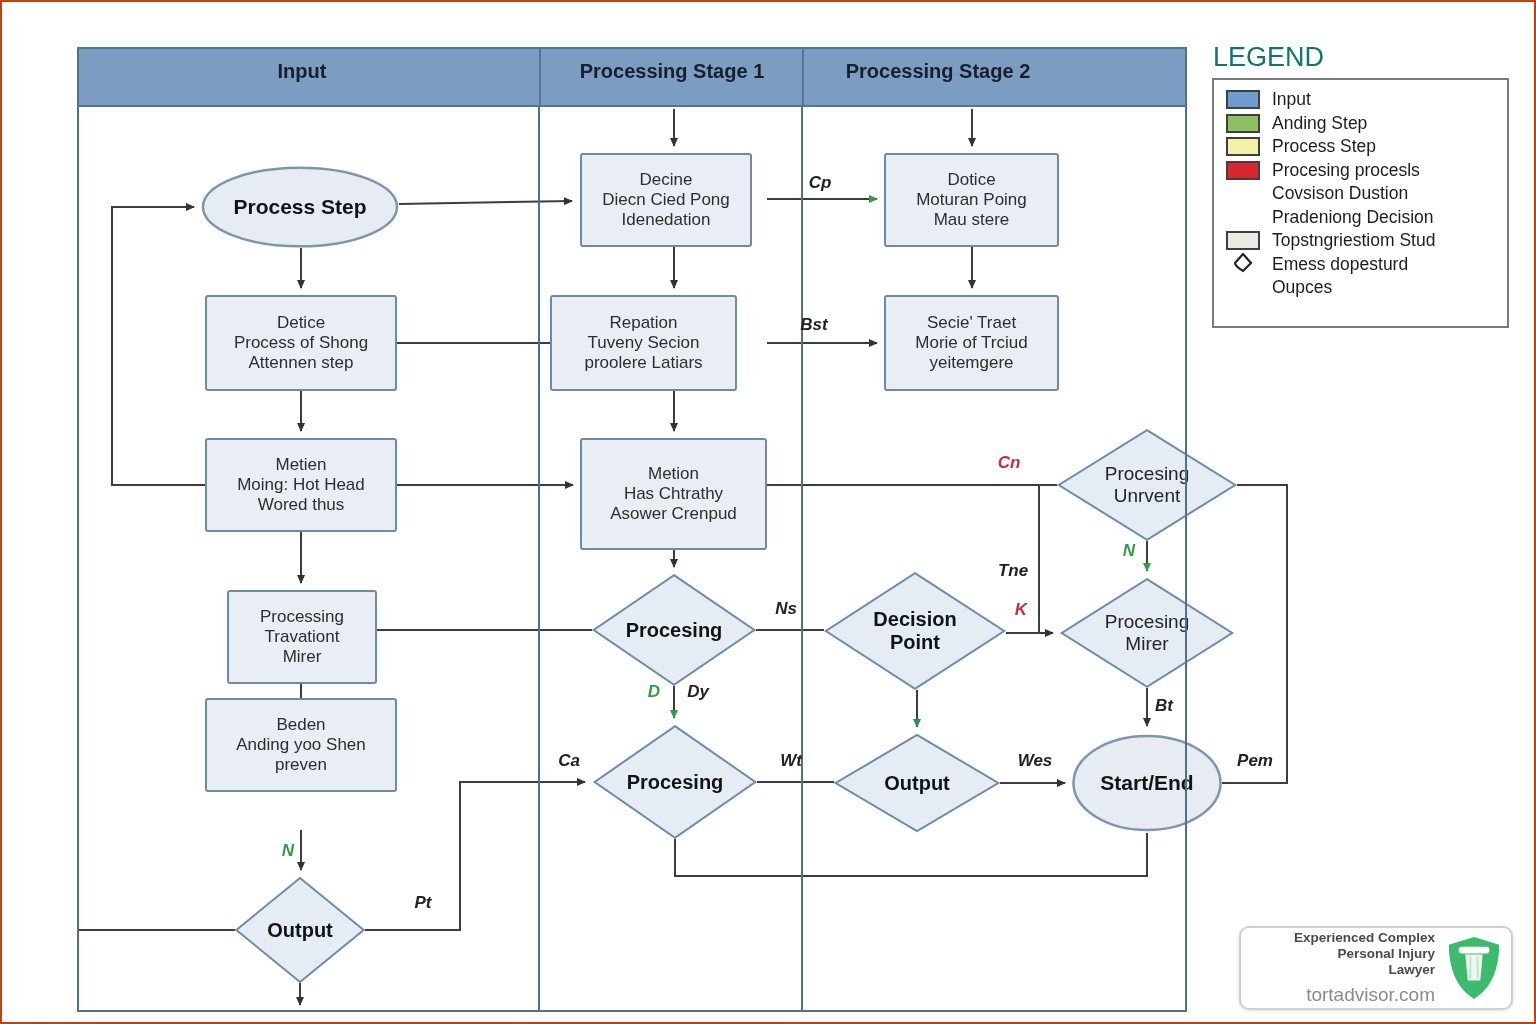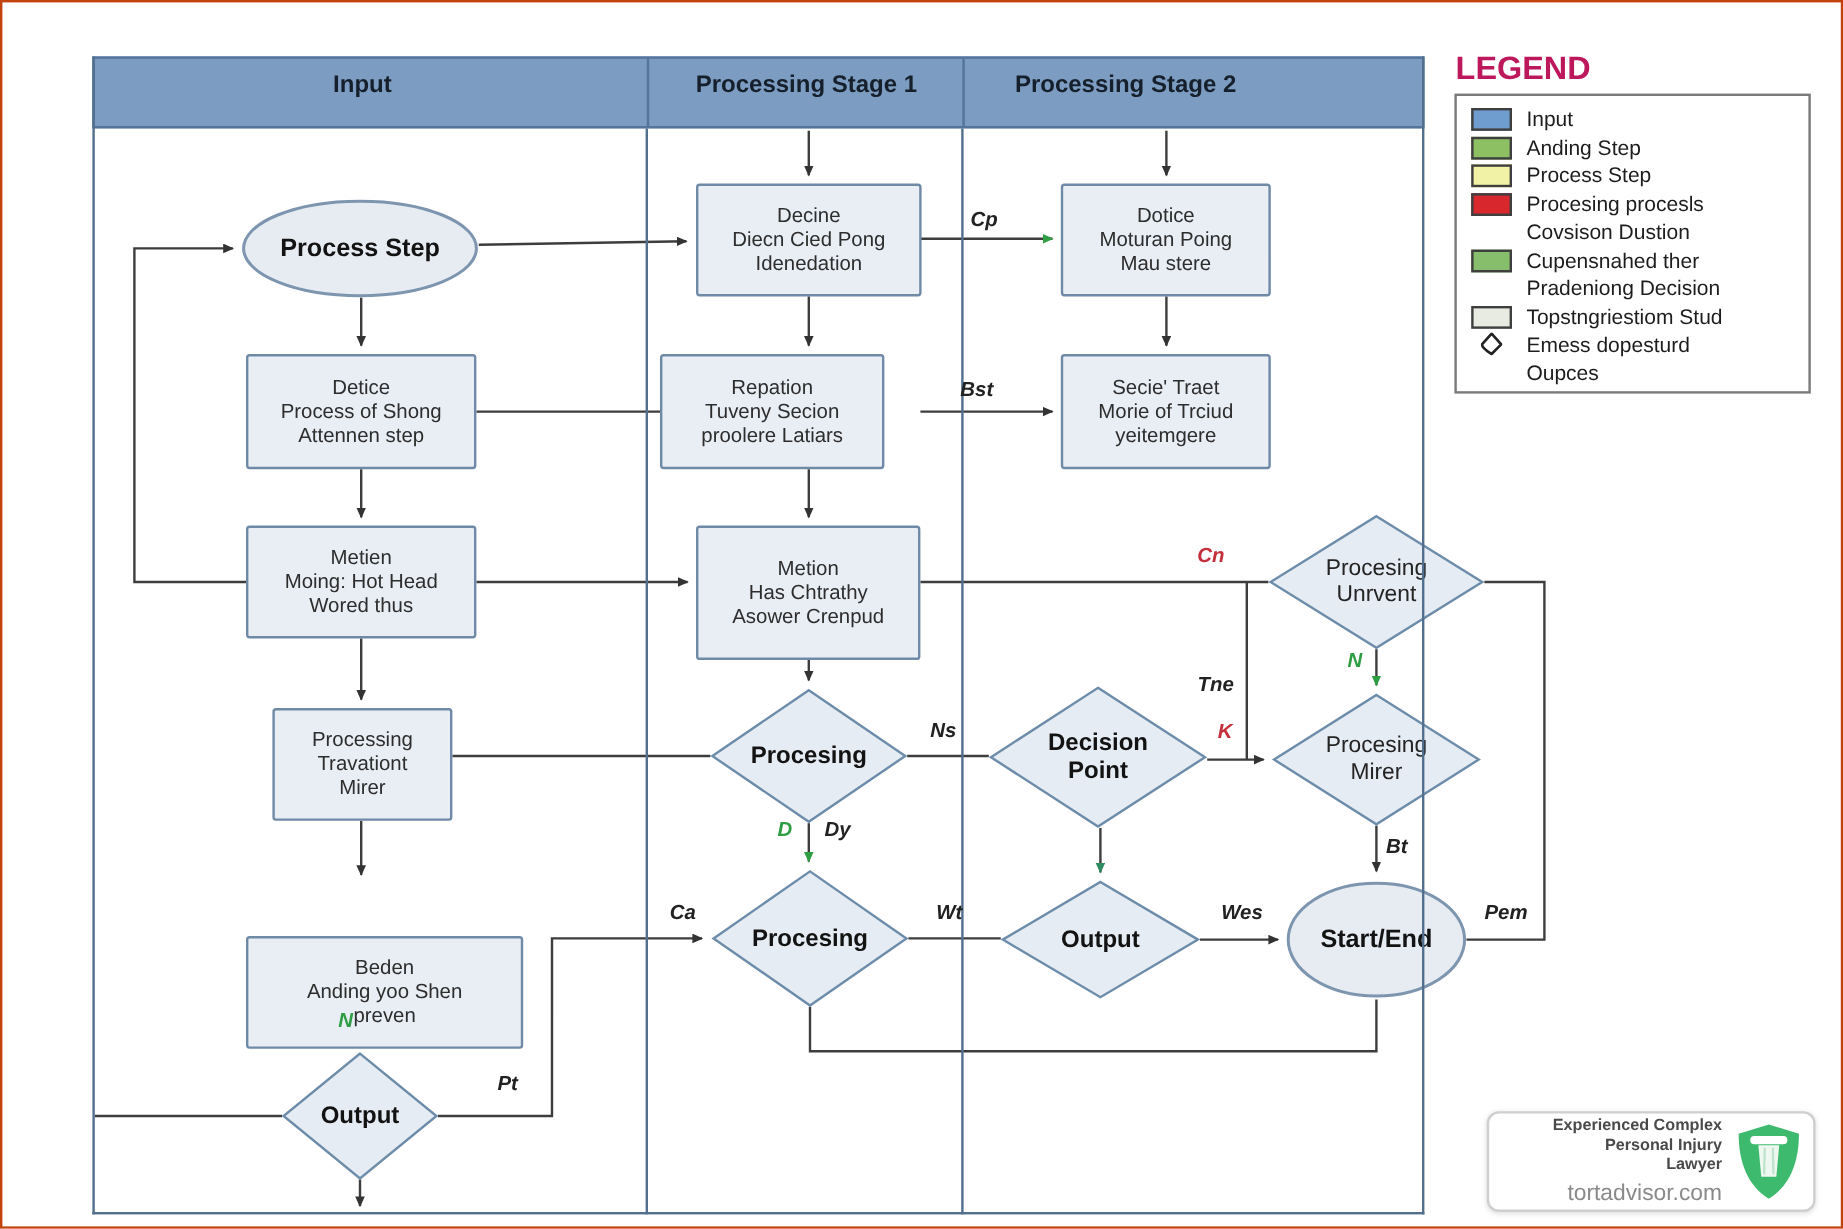--- a/index.html
+++ b/index.html
@@ -30,21 +30,21 @@
   .bold-label.big{font-size:21px;}
   .norm-label{font-size:19px;line-height:22px;color:#242424;}
   .dp-line{font-weight:bold;font-size:20px;line-height:23px;color:#131313;}
   
   .elabel{position:absolute;transform:translateX(-50%);font-size:17px;
       font-weight:bold;font-style:italic;color:#222;z-index:4;white-space:nowrap;}
   .elabel.red{color:#c4303c;}
   .elabel.green{color:#2f9d44;}
   
   .legend-title{position:absolute;left:1211px;top:40px;font-size:27px;
-      font-weight:bold;color:#be185d;z-index:2;}
+      font-weight:normal;color:#0f766e;z-index:2;}
   .legend-box{position:absolute;left:1210px;top:76px;width:297px;height:250px;
       background:#fff;border:2px solid #7a7a7a;box-sizing:border-box;z-index:2;
       padding:8px 10px 6px 12px;}
   .legend-row{display:flex;align-items:center;height:23.5px;}
   .lg-swatch{width:34px;height:19px;box-sizing:border-box;border:2px solid #3f3f3f;
       margin-right:12px;flex:0 0 34px;}
   .lg-spacer{width:34px;margin-right:12px;flex:0 0 34px;}
   .lg-text{font-size:17.5px;color:#1d1d1d;white-space:nowrap;}
   .sw-blue{background:#6f9dd0;} .sw-green{background:#8cc063;}
   .sw-yellow{background:#f2f2a6;} .sw-red{background:#d9272e;}
@@ -157,36 +157,36 @@
     <div class="nline">Moing: Hot Head</div>
     <div class="nline">Wored thus</div>
   </div>
 
   <div class="node rectnode" style="left:225px;top:588px;width:150px;height:94px;">
     <div class="nline">Processing</div>
     <div class="nline">Travationt</div>
     <div class="nline">Mirer</div>
   </div>
 
-  <div class="node rectnode" style="left:203px;top:778px;width:231px;height:94px;">
+  <div class="node rectnode" style="left:203px;top:696px;width:192px;height:94px;">
     <div class="nline">Beden</div>
     <div class="nline">Anding yoo Shen</div>
     <div class="nline">preven</div>
   </div>
 
   <div class="node" style="left:233px;top:875px;width:130px;height:106px;">
     <svg class="shapesvg" viewBox="0 0 100 100" preserveAspectRatio="none">
         <polygon points="50,1 99,50 50,99 1,50"></polygon>
       </svg>
     <div class="nlabel">
         <span class="bold-label">Output</span>
       </div>
   </div>
 
-  <div class="node rectnode" style="left:578px;top:151px;width:188px;height:94px;">
+  <div class="node rectnode" style="left:578px;top:151px;width:172px;height:94px;">
     <div class="nline">Decine</div>
     <div class="nline">Diecn Cied Pong</div>
     <div class="nline">Idenedation</div>
   </div>
 
   <div class="node rectnode" style="left:548px;top:293px;width:187px;height:96px;">
     <div class="nline">Repation</div>
     <div class="nline">Tuveny Secion</div>
     <div class="nline">proolere Latiars</div>
   </div>
@@ -308,24 +308,20 @@
     </div>
     <div class="legend-row">
       <span class="lg-swatch sw-red"></span>
       <span class="lg-text">Procesing procesls</span>
     </div>
     <div class="legend-row">
       <span class="lg-spacer"></span>
       <span class="lg-text">Covsison Dustion</span>
     </div>
     <div class="legend-row">
-      <span class="lg-swatch sw-green2"></span>
-      <span class="lg-text">Cupensnahed ther</span>
-    </div>
-    <div class="legend-row">
       <span class="lg-spacer"></span>
       <span class="lg-text">Pradeniong Decision</span>
     </div>
     <div class="legend-row">
       <span class="lg-swatch sw-gray"></span>
       <span class="lg-text">Topstngriestiom Stud</span>
     </div>
     <div class="legend-row">
       <span class="lg-diamond">
         <svg width="18" height="22" viewBox="0 0 18 22">

